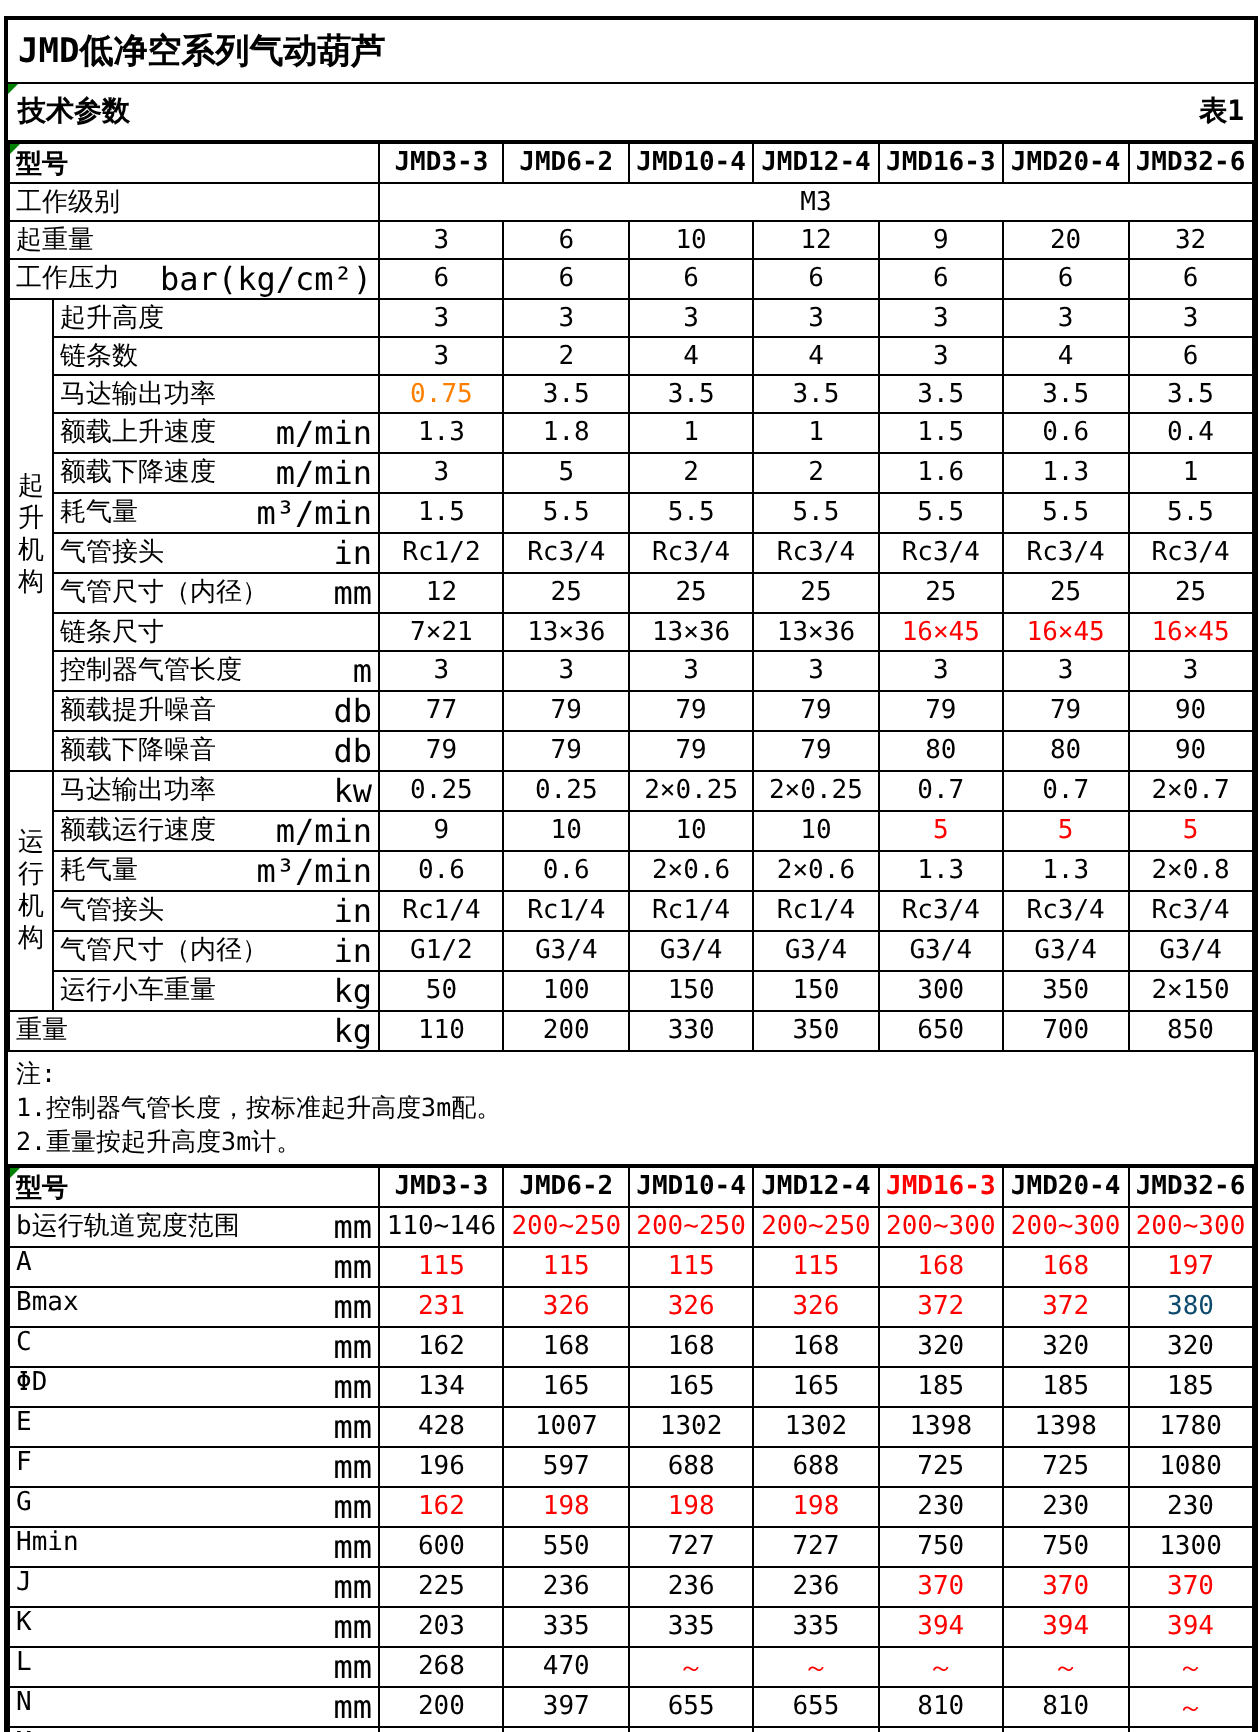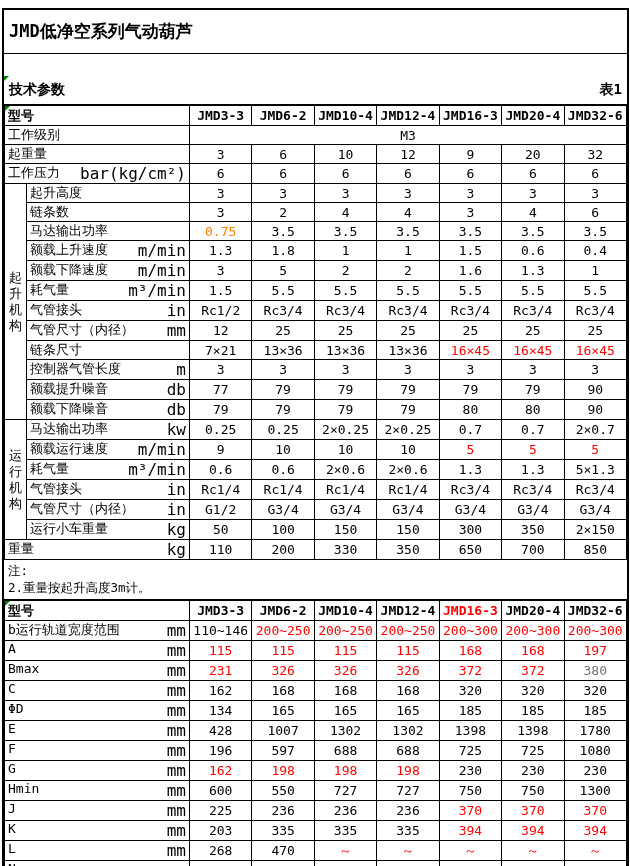--- a/index.html
+++ b/index.html
@@ -5,30 +5,30 @@
   * { box-sizing: border-box; margin: 0; padding: 0; }
   html, body { background: #fff; }
   body {
     width: 630px; height: 866px;
     font-family: "DejaVu Sans Mono", "DejaVu Sans", "Liberation Sans", sans-serif;
     color: #000;
   }
   .sheet { margin: 8px 1px 0 2px; border: 2px solid #000; background: #fff; }
 
   .title-row {
-    height: 44px; display: flex; align-items: center;
+    height: 32px; display: flex; align-items: center;
     padding: 0 5px; font-size: 17px; font-weight: bold;
     border-bottom: 1px solid #000;
   }
   .section {
     position: relative; display: flex; justify-content: space-between;
     align-items: center; padding: 0 5px; font-weight: bold; font-size: 14px;
     border-bottom: 1px solid #000;
   }
-  #tech-section { height: 29px; margin-top: 22px; }
+  #tech-section { height: 29px; }
   #dim-section  { height: 26px; }
 
   table { border-collapse: collapse; table-layout: fixed; width: 100%; }
   td, th { border: 1px solid #000; font-size: 13px; text-align: center;
            white-space: nowrap; overflow: hidden; padding: 0; }
   th { font-weight: bold; }
   #tech-table td, #tech-table th { height: 19px; }
   #tech-table tr:first-child th { height: 20px; }
   #dim-table td, #dim-table th { height: 18px; }
   #dim-table tr:first-child th { height: 20px; }
@@ -257,21 +257,21 @@
           <td style="color: rgb(255, 0, 0);">5</td>
         </tr>
         <tr>
           <td class="lbl"><span>耗气量</span><span class="unit">m³/min</span></td>
           <td>0.6</td>
           <td>0.6</td>
           <td>2×0.6</td>
           <td>2×0.6</td>
           <td>1.3</td>
           <td>1.3</td>
-          <td>5×1.3</td>
+          <td>2×0.8</td>
         </tr>
         <tr>
           <td class="lbl"><span>气管接头</span><span class="unit">in</span></td>
           <td>Rc1/4</td>
           <td>Rc1/4</td>
           <td>Rc1/4</td>
           <td>Rc1/4</td>
           <td>Rc3/4</td>
           <td>Rc3/4</td>
           <td>Rc3/4</td>
@@ -304,20 +304,21 @@
           <td>350</td>
           <td>650</td>
           <td>700</td>
           <td>850</td>
         </tr>
       </tbody>
     </table>
 
   <div class="notes">
     <div>注:</div>
+    <div>1.控制器气管长度，按标准起升高度3m配。</div>
     <div>2.重量按起升高度3m计。</div>
   </div>
 
 
   <table id="dim-table">
     <colgroup>
         <col style="width:185px">
         <col span="7">
       </colgroup>
   <thead>
@@ -354,21 +355,21 @@
           <td style="color: rgb(255, 0, 0);">197</td>
         </tr>
         <tr>
           <td class="lbl"><span>Bmax</span><span class="unit">mm</span></td>
           <td style="color: rgb(255, 0, 0); margin-top: 28px;">231</td>
           <td style="color: rgb(255, 0, 0);">326</td>
           <td style="color: rgb(255, 0, 0);">326</td>
           <td style="color: rgb(255, 0, 0);">326</td>
           <td style="color: rgb(255, 0, 0);">372</td>
           <td style="color: rgb(255, 0, 0);">372</td>
-          <td style="color: #737373;">380</td>
+          <td style="color: #0c4a6e;">380</td>
         </tr>
         <tr>
           <td class="lbl"><span>C</span><span class="unit">mm</span></td>
           <td>162</td>
           <td>168</td>
           <td>168</td>
           <td>168</td>
           <td>320</td>
           <td>320</td>
           <td>320</td>

